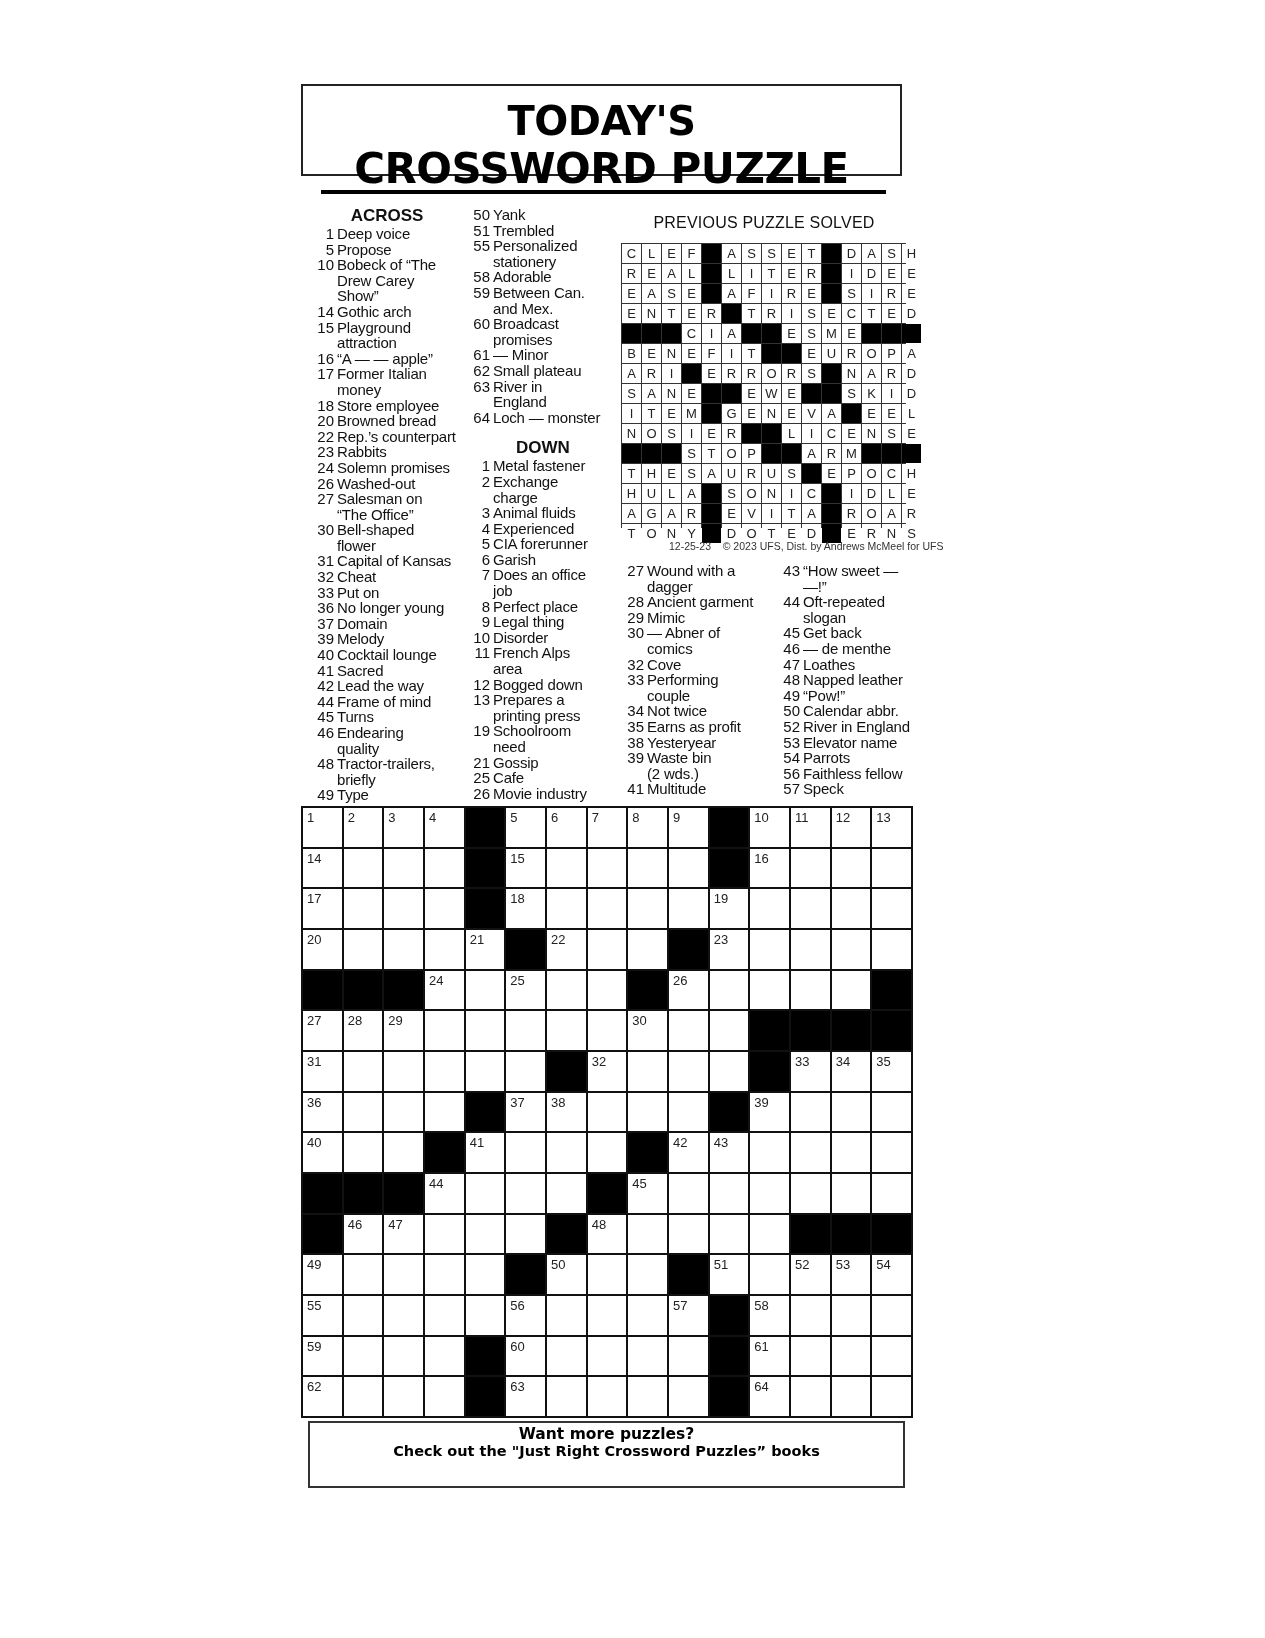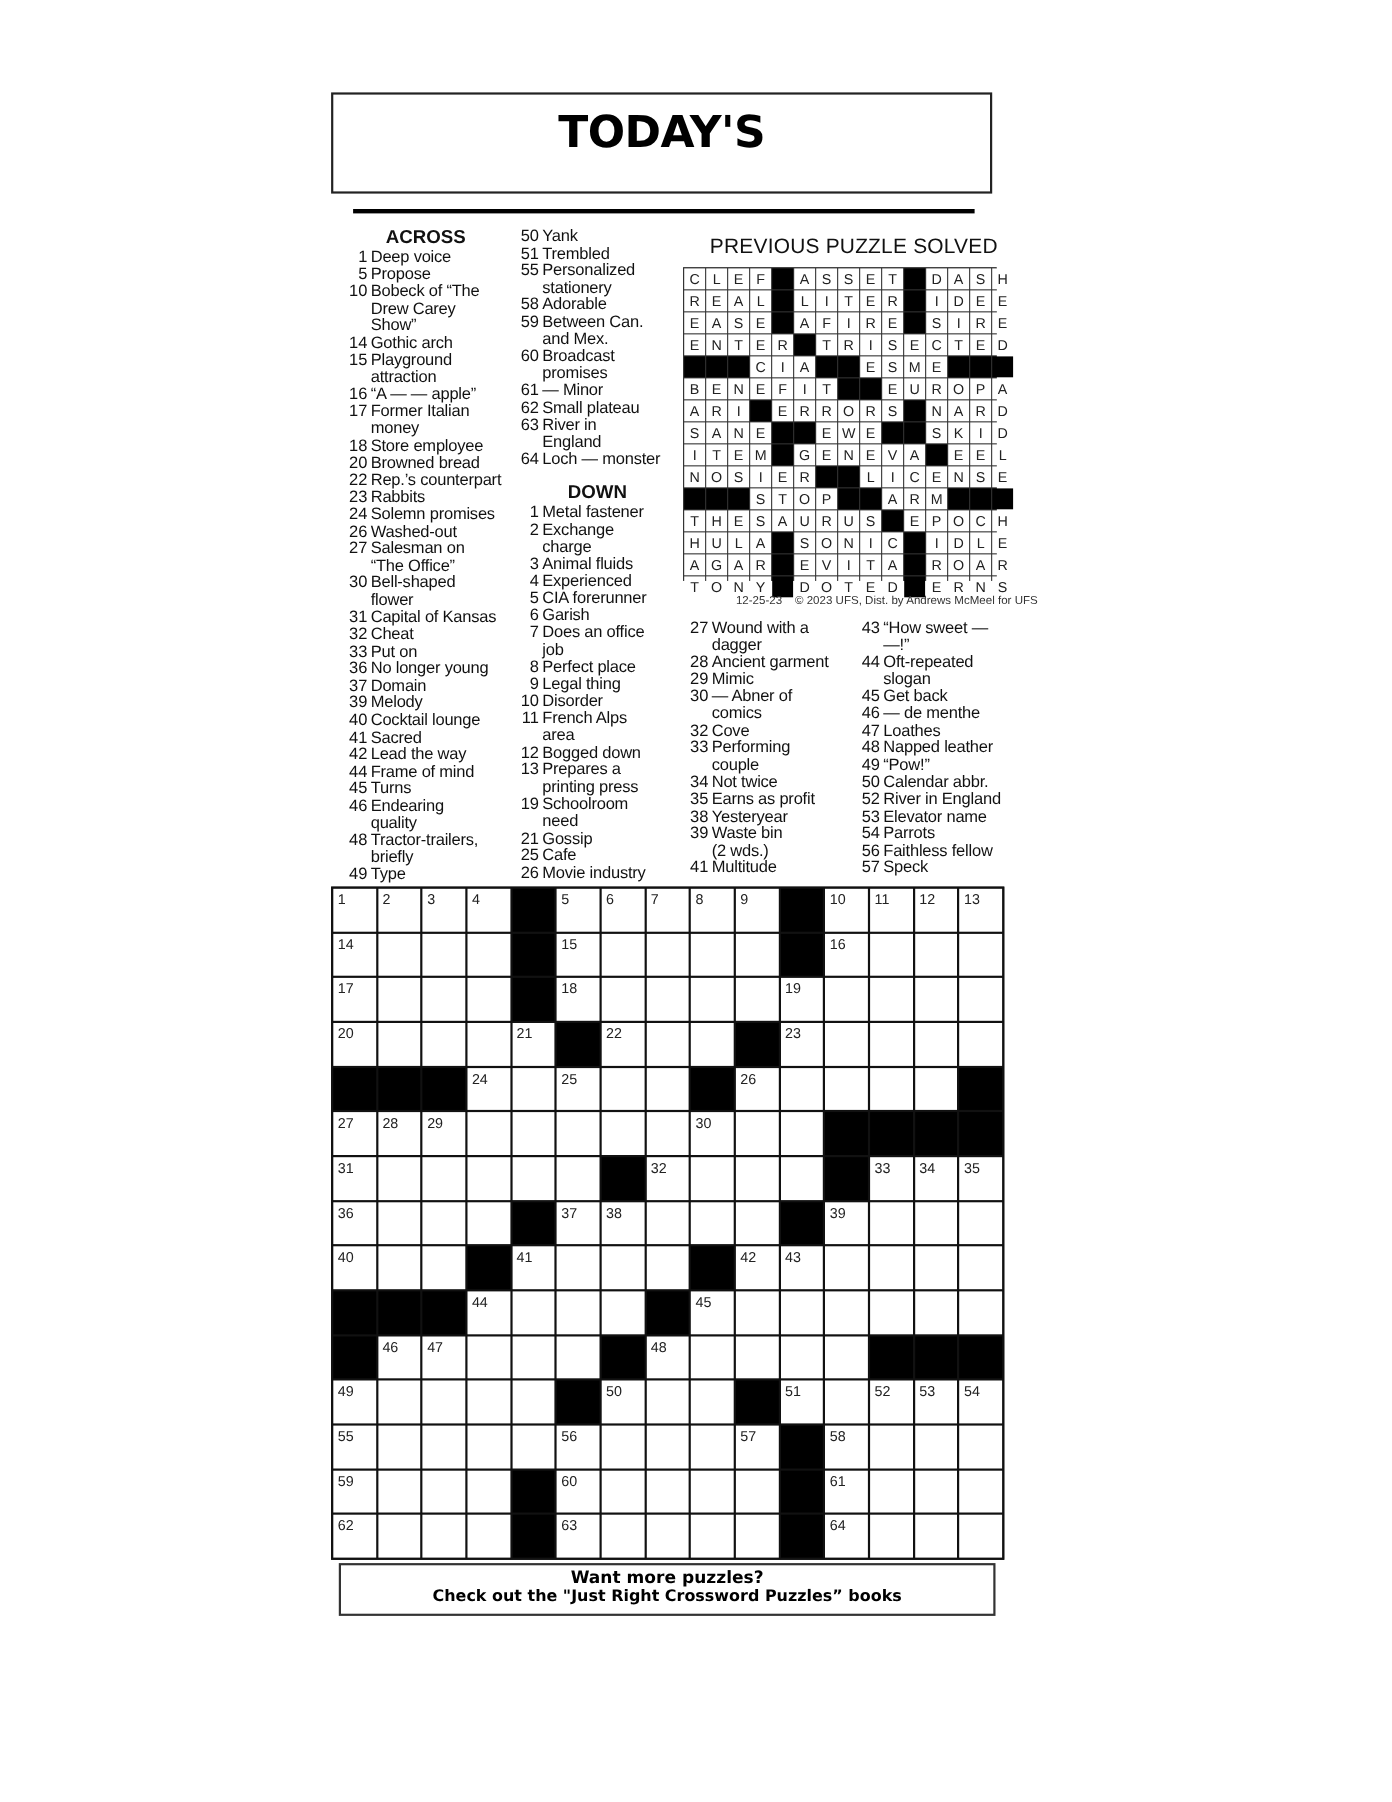--- a/index.html
+++ b/index.html
@@ -14,49 +14,50 @@
   .title-line.l2 { top:58px; font-size:42px; }
   .title-rule { position:absolute; left:18px; right:14px; top:104px; height:4px; background:#000; }
 
   .clue-col { position:absolute; font-size:15px; line-height:15.6px;margin-left:12px; }
   .clue-head { font-weight:bold; font-size:17px; text-align:center; margin:0 0 1px 0; line-height:18px; }
   .clue { display:flex; }
   .clue .num { width:22px; text-align:right; flex:none; padding-right:3px; }
   .clue .txt { flex:1; white-space:pre-wrap; letter-spacing:-0.2px; }
   .gap { height:14px; }
 
-  .prev-title { position:absolute; left:621px; top:214px; width:286px; text-align:right;
-                font-size:19px; letter-spacing:0.2px; }
+  .prev-title { position:absolute; left:621px; top:214px; width:286px; text-align:center;
+                font-size:16px; letter-spacing:0.2px; }
   .solved { position:absolute; left:621px; top:243px; display:grid;
             grid-template-columns:repeat(15, 19px); grid-template-rows:repeat(15, 19px);
             border:1px solid #333; background:#333; gap:1px; width:285px; height:285px; box-sizing:border-box; }
   .s-cell { background:#fff; display:flex; align-items:center; justify-content:center;
             font-size:13px; color:#222; }
   .s-cell.blk { background:#000; }
   .copyright { position:absolute; left:621px; top:540px; font-size:10.5px; color:#333; white-space:pre;margin-left:48px; }
 
   .grid { position:absolute; left:301px; top:806px; width:612px; height:612px;
           display:grid; grid-template-columns:repeat(15, 1fr); grid-template-rows:repeat(15, 1fr);
           border:2px solid #111; background:#111; gap:2px; box-sizing:border-box; }
   .cell { background:#fff; position:relative; }
   .cell.blk { background:#000; }
   .cell .n { position:absolute; left:4px; top:2px; font-size:13px; color:#222; }
 
-  .footer { position:absolute; left:308px; top:1421px; width:597px; height:48px;
+  .footer { position:absolute; left:308px; top:1421px; width:597px; height:67px;
             border:2px solid #333; box-sizing:border-box; text-align:center;
             font-family:"DejaVu Sans", sans-serif; font-weight:bold; color:#000; }
   .footer .f1 { font-size:15.5px; line-height:17px; margin-top:3px; }
   .footer .f2 { font-size:14.5px; line-height:16px; }
   .footer .f3 { font-size:14.5px; line-height:16px; }
 </style>
 </head>
 <body>
 
 <div class="title-box">
   <div class="title-line l1">TODAY'S</div>
+  <div class="title-line l2">CROSSWORD PUZZLE</div>
   <div class="title-rule"></div>
 </div>
 
 <div class="clue-col" id="col1" style="left:300px; top:207px; width:150px;">
     <div class="clue-head">ACROSS</div>
     <div class="clue">
       <span class="num">1</span>
       <span class="txt">Deep voice</span>
     </div>
     <div class="clue">

